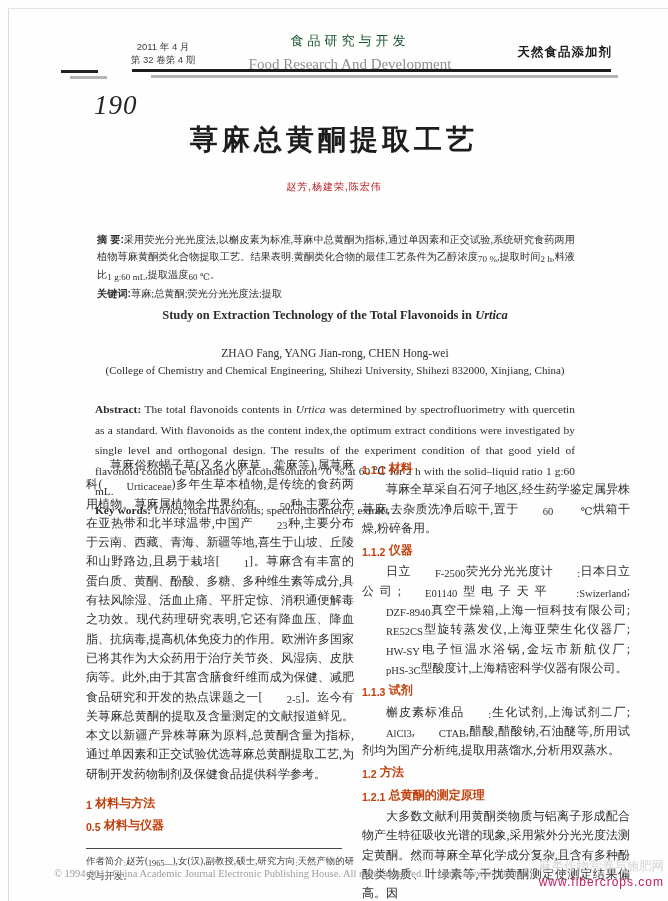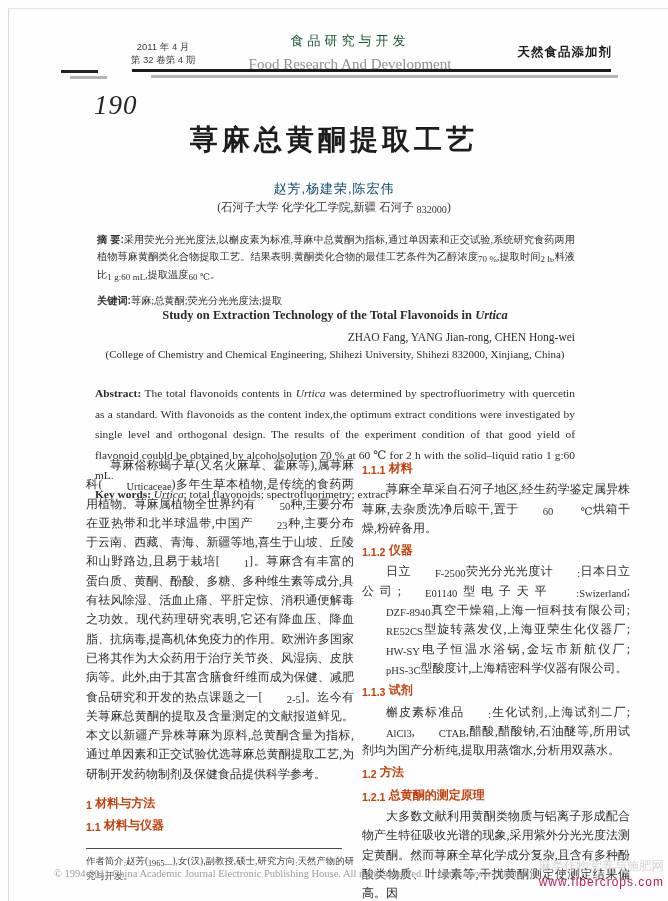--- a/index.html
+++ b/index.html
@@ -25,34 +25,34 @@
   .rule{position:absolute;}
   .rule-black-short{left:61px;top:70px;width:37px;height:3px;background:#222;}
   .rule-gray-short{left:70px;top:76px;width:37px;height:3px;background:#b5b5b5;}
   .rule-black-long{left:132px;top:69px;width:479px;height:3px;background:#1c1c1c;}
   .rule-gray-long{left:151px;top:75px;width:467px;height:3px;background:#b5b5b5;}
 
   
   .article-title{position:absolute;left:0;right:0;top:121px;text-align:center;
                  font-size:28px;font-weight:bold;letter-spacing:4px;color:#1d1d1d;}
   .authors-cn{position:absolute;left:0;right:0;top:180px;text-align:center;
-              font-size:13px;color:#0c4a6e;letter-spacing:1px;}
+              font-size:10px;color:#b91c1c;letter-spacing:1px;}
   .affiliation-cn{position:absolute;left:0;right:0;top:200px;text-align:center;
                   font-size:11.5px;color:#333;}
 
   
   .abstract-cn{position:absolute;left:97px;width:478px;top:231px;
                font-size:10.2px;line-height:17.2px;text-align:justify;color:#2f2f2f;}
   .abstract-cn b,.kw b{font-family:"Liberation Sans","DejaVu Sans",sans-serif;font-weight:bold;}
-  .kw{margin-top:7px;}
+  .kw{margin-top:0;}
 
   
   .en-block{position:absolute;left:95px;width:480px;top:308px;color:#2c2c2c;}
   .en-title{text-align:center;font-size:12.5px;font-weight:bold;}
-  .en-authors{text-align:right;font-size:11.5px;margin-top:8px;}
+  .en-authors{text-align:center;font-size:11.5px;margin-top:24px;}
   .en-affil{text-align:center;font-size:11px;margin-top:5px;}
   .en-abstract{text-align:justify;font-size:11.4px;line-height:20.6px;margin-top:23px;}
   .en-keywords{text-align:left;font-size:11.4px;margin-top:2px;}
 
   
   .col{position:absolute;top:456px;width:268px;font-size:12px;line-height:19.3px;
        text-align:justify;color:#2e2e2e;margin-left:24px;}
   .col-left{left:62px;}
   .col-right{left:338px;}
   .col p{margin:0;text-indent:2em;}
@@ -89,39 +89,38 @@
   <div class="journal-en serif">Food Research And Development</div>
   <div class="column-label sans">天然食品添加剂</div>
   <div class="page-number serif">190</div>
   <div class="rule rule-black-short"></div>
   <div class="rule rule-gray-short"></div>
   <div class="rule rule-black-long"></div>
   <div class="rule rule-gray-long"></div>
 
   <div class="article-title sans">荨麻总黄酮提取工艺</div>
   <div class="authors-cn sans">赵芳,杨建荣,陈宏伟</div>
-  <div class="affiliation-cn drop"><span>(石河子大学 化学化工学院,新疆 石河子 <span class="lt">832000</span>)</span></div>
 
   <div class="abstract-cn">
     <div class="drop"><b>摘  要:</b><span><span>采用荧光分光光度法,以槲皮素为标准,荨麻中总黄酮为指标,通过单因素和正交试验,系统研究食药两用植物荨麻黄酮类化合物提取工艺。结果表明<span class="lt">:</span>黄酮类化合物的最佳工艺条件为乙醇浓度<span class="lt">70</span> <span class="lt">%</span>,提取时间<span class="lt">2</span> <span class="lt">h</span>,料液比<span class="lt">1</span> <span class="lt">g:60</span> <span class="lt">mL</span>,提取温度<span class="lt">60</span> <span class="lt">℃</span>。</span></span></div>
     <div class="kw drop"><b>关键词:</b><span>荨麻;总黄酮;荧光分光光度法;提取</span></div>
   </div>
 
   <div class="en-block serif">
     <div class="en-title"><span>Study on Extraction Technology of the Total Flavonoids in </span><i class="it">Urtica</i></div>
     <div class="en-authors">ZHAO Fang, YANG Jian-rong, CHEN Hong-wei</div>
     <div class="en-affil">(College of Chemistry and Chemical Engineering, Shihezi University, Shihezi 832000, Xinjiang, China)</div>
     <div class="en-abstract"><b>Abstract:</b><span> The total flavonoids contents in </span><i class="it">Urtica</i><span> was determined by spectrofluorimetry with quercetin as a standard. With flavonoids as the content index,the optimum extract conditions were investigated by single level and orthogonal design. The results of the experiment condition of that good yield of flavonoid coubld be obtained by alcoholsolution 70 % at 60 ℃ for 2 h with the solid–liquid ratio 1 g:60 mL.</span></div>
     <div class="en-keywords"><b>Key words:</b><i class="it"> Urtica</i><span>; total flavonoids; spectrofluorimetry; extract</span></div>
   </div>
 
   <div class="col col-left">
     <p class="drop"><span>荨麻俗称蝎子草(又名火麻草、藿麻等),属荨麻科(<span class="lt">Urticaceae</span>)多年生草本植物,是传统的食药两用植物。荨麻属植物全世界约有<span class="lt">50</span>种,主要分布在亚热带和北半球温带,中国产<span class="lt">23</span>种,主要分布于云南、西藏、青海、新疆等地,喜生于山坡、丘陵和山野路边,且易于栽培[<span class="lt">1</span>]。荨麻含有丰富的蛋白质、黄酮、酚酸、多糖、多种维生素等成分,具有祛风除湿、活血止痛、平肝定惊、消积通便解毒之功效。现代药理研究表明,它还有降血压、降血脂、抗病毒,提高机体免疫力的作用。欧洲许多国家已将其作为大众药用于治疗关节炎、风湿病、皮肤病等。此外,由于其富含膳食纤维而成为保健、减肥食品研究和开发的热点课题之一[<span class="lt">2-5</span>]。迄今有关荨麻总黄酮的提取及含量测定的文献报道鲜见。本文以新疆产异株荨麻为原料,总黄酮含量为指标,通过单因素和正交试验优选荨麻总黄酮提取工艺,为研制开发药物制剂及保健食品提供科学参考。</span></p>
     <h4 class="h-top drop"><span><span class="lt">1</span>  材料与方法</span></h4>
-    <h4 class="drop"><span><span class="lt">1.1</span>  材料与仪器</span></h4>
+    <h4 class="drop"><span><span class="lt">0.5</span>  材料与仪器</span></h4>
     <div class="footnote-rule"></div>
     <p class="footnote drop"><span>作者简介<span class="lt">:</span>赵芳(<span class="lt">1965—</span>),女(汉),副教授,硕士,研究方向<span class="lt">:</span>天然产物的研究与开发。</span></p>
   </div>
 
   <div class="col col-right">
     <h4 class="drop"><span><span class="lt">1.1.1</span>  材料</span></h4>
     <p class="drop"><span>荨麻全草采自石河子地区,经生药学鉴定属异株荨麻,去杂质洗净后晾干,置于<span class="lt">60</span> <span class="lt">℃</span>烘箱干燥,粉碎备用。</span></p>
     <h4 class="drop"><span><span class="lt">1.1.2</span>  仪器</span></h4>
     <p class="drop"><span>日立<span class="lt">F-2500</span>荧光分光光度计<span class="lt">:</span>日本日立公司;<span class="lt">E01140</span>型电子天平<span class="lt">:Swizerland</span>;<span class="lt">DZF-8940</span>真空干燥箱,上海一恒科技有限公司;<span class="lt">RE52CS</span>型旋转蒸发仪,上海亚荣生化仪器厂;<span class="lt">HW-SY</span>电子恒温水浴锅,金坛市新航仪厂;<span class="lt">pHS-3C</span>型酸度计,上海精密科学仪器有限公司。</span></p>
     <h4 class="drop"><span><span class="lt">1.1.3</span>  试剂</span></h4>

